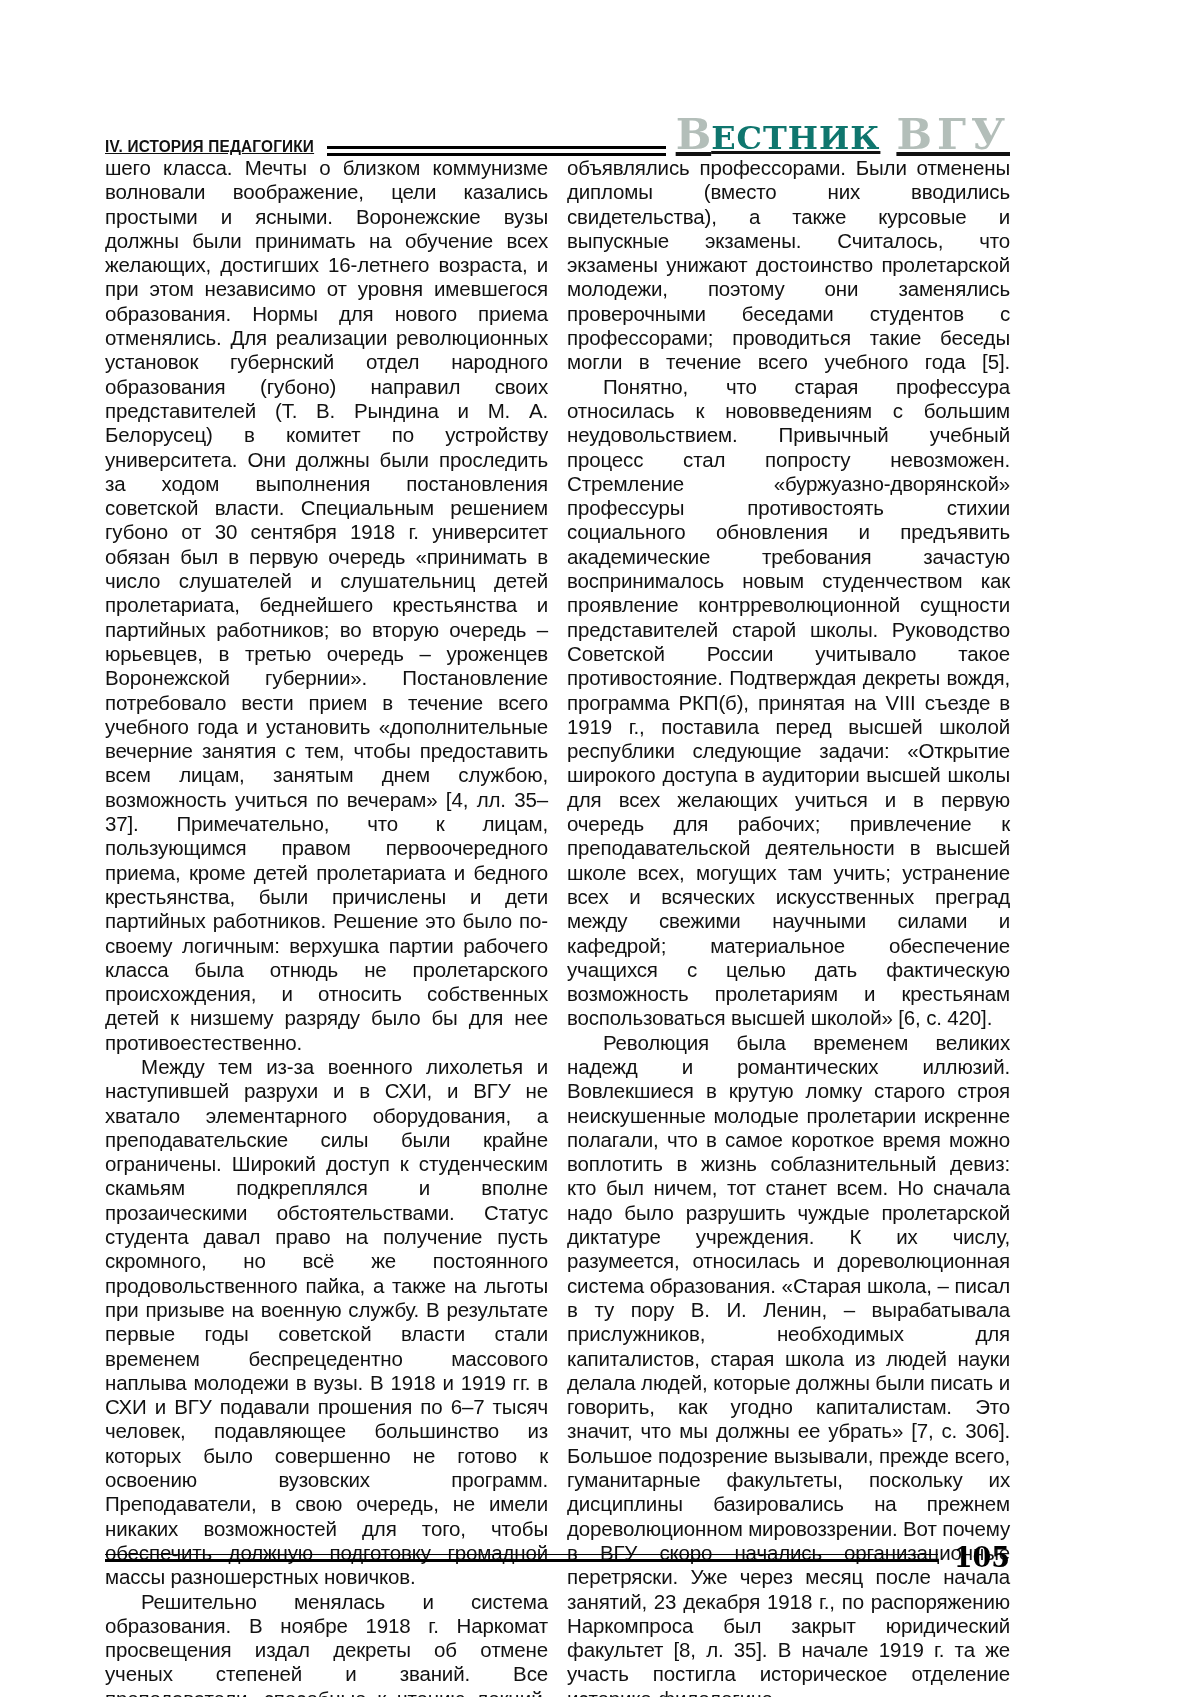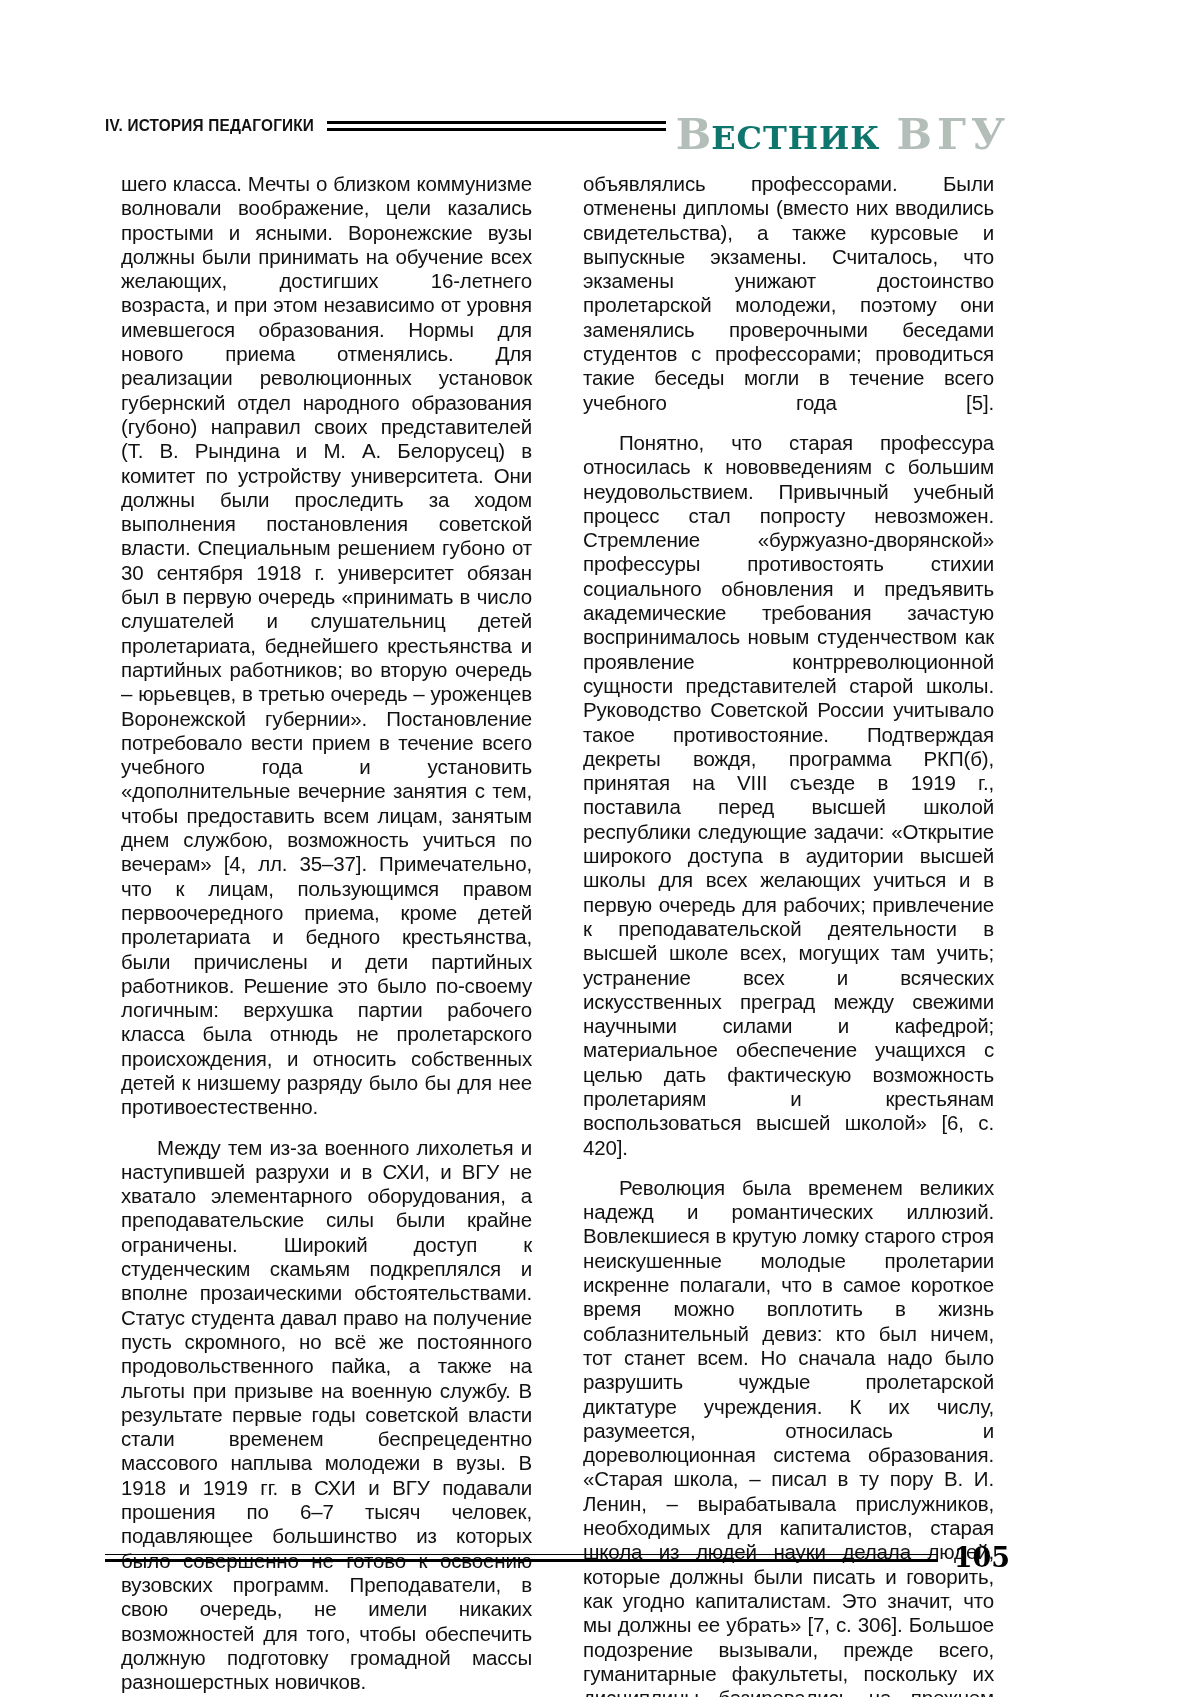--- a/index.html
+++ b/index.html
@@ -12,21 +12,22 @@
     color: #111;
   }
 
   
   .header {
     position: absolute;
     top: 96px;
     left: 105px;
     right: 190px;
     display: flex;
-    align-items: center;
+    align-items: flex-end;
+    text-decoration: underline;
   }
   .section-title {
     font-family: "Liberation Sans", "DejaVu Sans", sans-serif;
     font-weight: bold;
     font-size: 16px;
     letter-spacing: 0.2px;
     white-space: nowrap;
     transform: scaleX(0.96);
     transform-origin: left center;
   }
@@ -60,21 +61,21 @@
   }
   .col {
     width: 443px;
     font-family: "Liberation Sans", "DejaVu Sans", sans-serif;
     font-size: 20.5px;
     line-height: 24.3px;
     text-align: justify;
     letter-spacing: -0.15px;
     hyphens: manual;
   }
-  .col p { margin: 16px; padding: 0; }
+  .col p { margin: 0; padding: 0; }
   .col p.indent { text-indent: 36px; }
   .col p.cont   { text-align-last: justify; }
 
   
   .footer {
     position: absolute;
     top: 1544px;
     left: 105px;
     right: 190px;
     display: flex;

